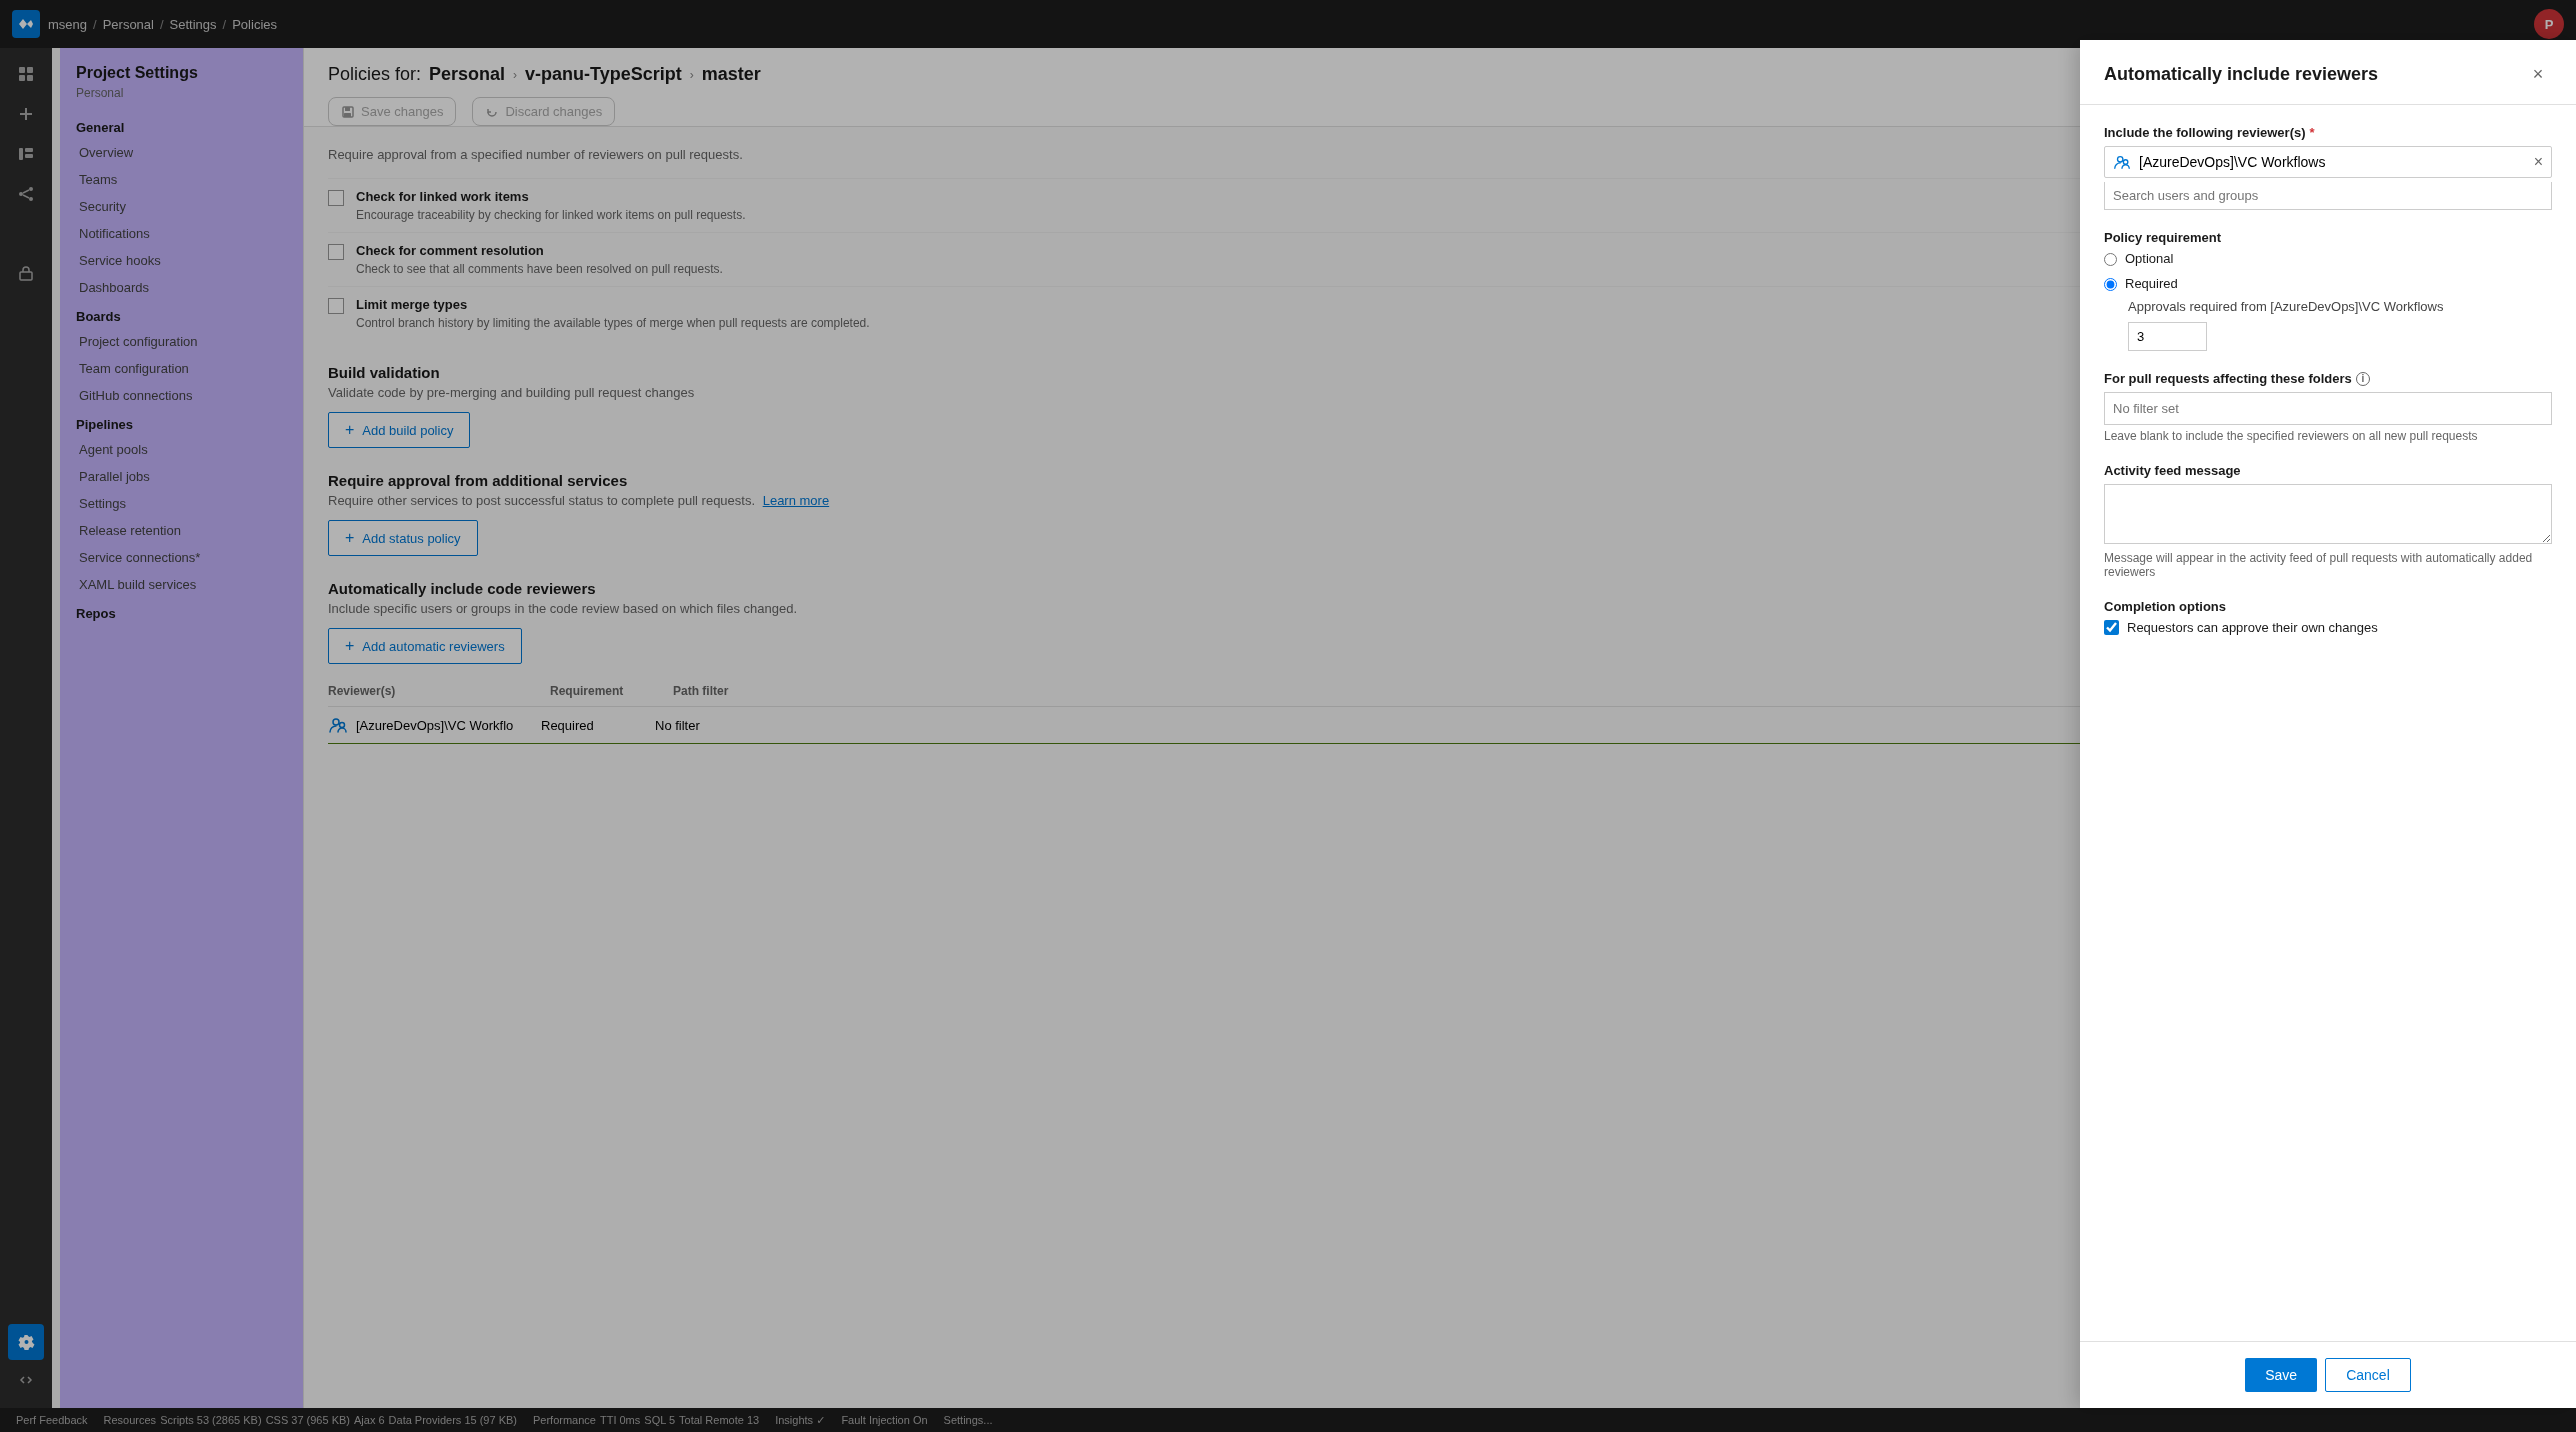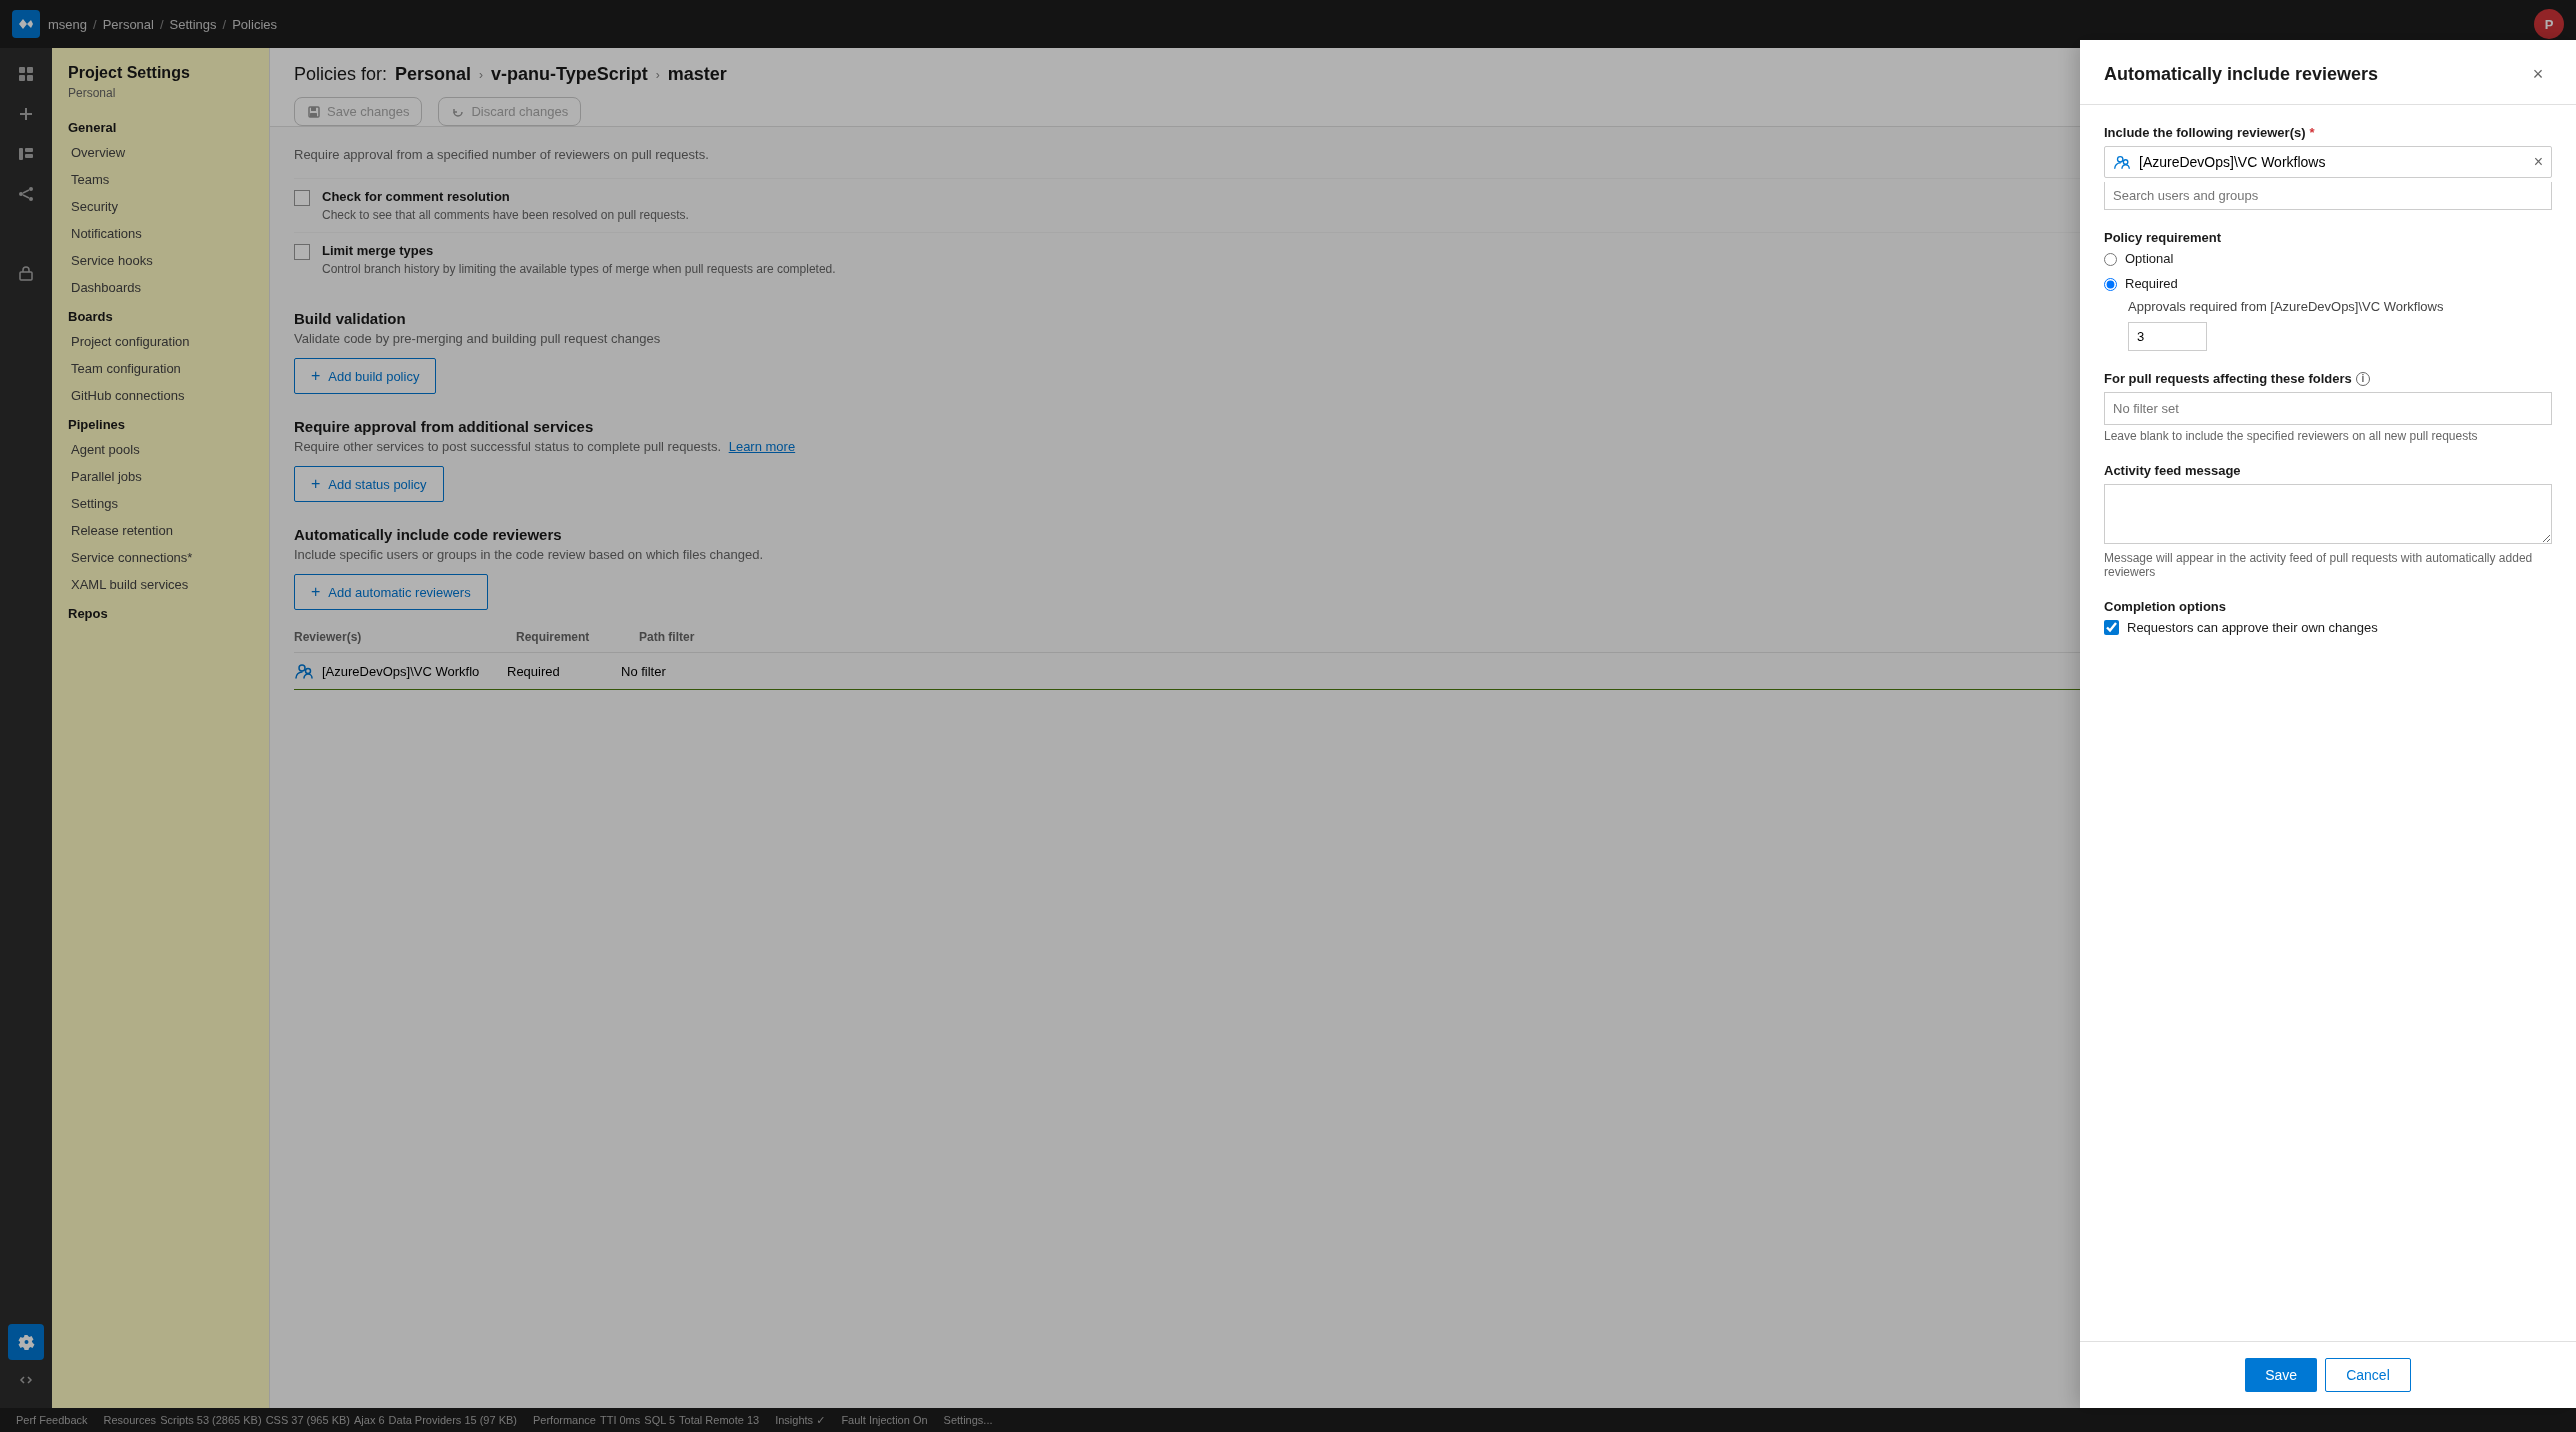--- a/index.html
+++ b/index.html
@@ -17,21 +17,21 @@
     
     .main-layout { display: flex; flex: 1; overflow: hidden; }
 
     
     .activity-bar { width: 52px; background: #2d2d2d; display: flex; flex-direction: column; align-items: center; padding: 8px 0; gap: 4px; flex-shrink: 0; }
     .activity-icon { width: 36px; height: 36px; border-radius: 4px; display: flex; align-items: center; justify-content: center; color: #aaa; cursor: pointer; font-size: 16px; }
     .activity-icon.active { color: white; background: #0078d4; }
     .activity-bar-bottom { margin-top: auto; display: flex; flex-direction: column; gap: 4px; align-items: center; }
 
     
-    .sidebar { width: 218px; background: #fef9c3; border-right: 1px solid #e0e0e0; overflow-y: auto; padding: 16px 0; flex-shrink: 0; }
+    .sidebar { width: 244px; background: #c4b5fd; border-right: 1px solid #e0e0e0; overflow-y: auto; padding: 16px 0; flex-shrink: 0; margin-left: 8px; }
     .sidebar-title { font-size: 16px; font-weight: 700; padding: 0 16px 4px; color: #1a1a1a; }
     .sidebar-subtitle { font-size: 12px; color: #666; padding: 0 16px 12px; }
     .sidebar-section-header { font-size: 13px; font-weight: 700; padding: 8px 16px 4px; color: #1a1a1a; }
     .sidebar-item { padding: 6px 16px; cursor: pointer; font-size: 13px; color: #444; border-left: 3px solid transparent; }
 
     
     .content-area { flex: 1; overflow-y: auto; background: #fafafa; }
     .content-header { background: white; border-bottom: 1px solid #e0e0e0; padding: 16px 24px 0; }
     .policies-for { display: flex; align-items: center; gap: 8px; font-size: 18px; color: #1a1a1a; margin-bottom: 12px; }
     .policies-for strong { font-weight: 700; color: #1a1a1a; }
@@ -251,20 +251,27 @@
       </div>
     </div>
 
     <div class="content-body">
       <p class="intro-text">Require approval from a specified number of reviewers on pull requests.</p>
 
       <div class="policy-section">
         <div class="policy-item">
           <div class="policy-checkbox"></div>
           <div class="policy-item-text">
+            <strong>Check for linked work items</strong>
+            <span>Encourage traceability by checking for linked work items on pull requests.</span>
+          </div>
+        </div>
+        <div class="policy-item">
+          <div class="policy-checkbox"></div>
+          <div class="policy-item-text">
             <strong>Check for comment resolution</strong>
             <span>Check to see that all comments have been resolved on pull requests.</span>
           </div>
         </div>
         <div class="policy-item">
           <div class="policy-checkbox"></div>
           <div class="policy-item-text">
             <strong>Limit merge types</strong>
             <span>Control branch history by limiting the available types of merge when pull requests are completed.</span>
           </div>

